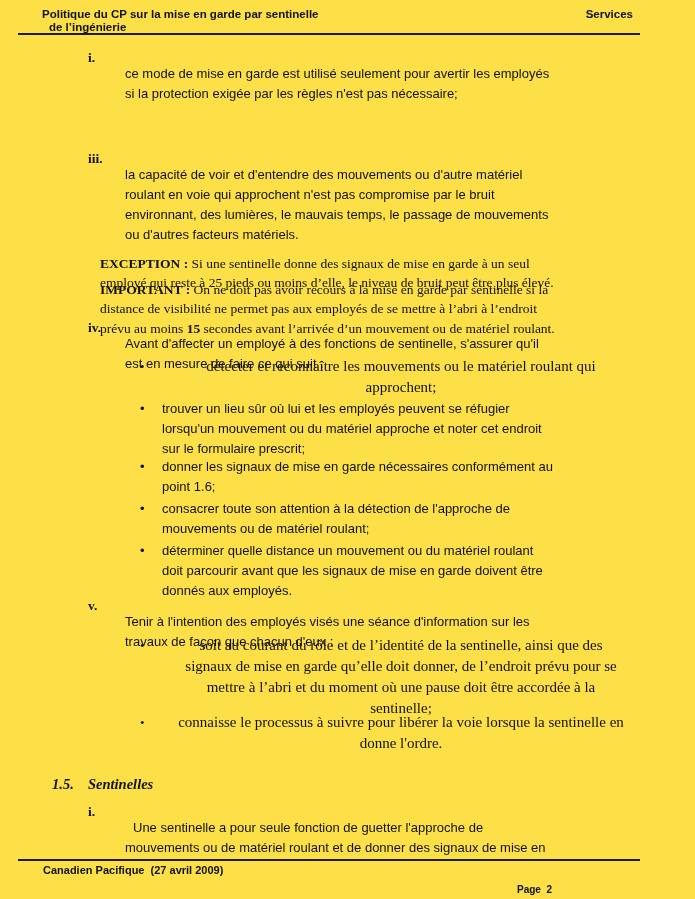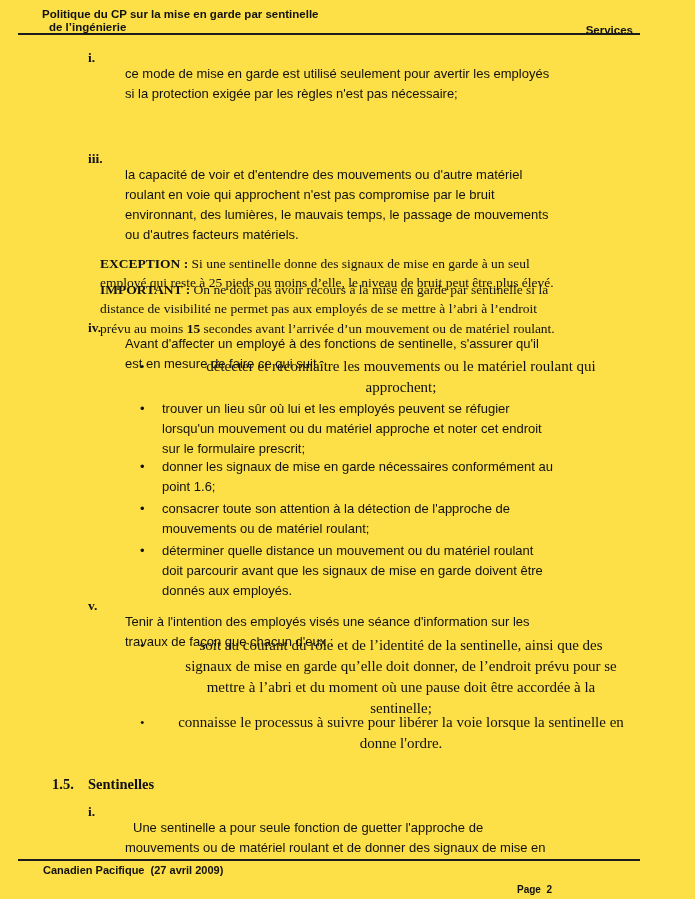--- a/index.html
+++ b/index.html
@@ -7,21 +7,21 @@
     position:relative;
     width:695px; height:899px;
     background:#fde047;
     color:#111;
     font-family:"Liberation Sans", sans-serif;
     overflow:hidden;
   }
   
   .hdr-left { position:absolute; left:42px; top:8px; font-size:11.5px; font-weight:bold; line-height:13px; }
   .hdr-left .l2 { padding-left:7px; }
-  .hdr-right { position:absolute; right:62px; top:8px; font-size:11.5px; font-weight:bold;margin-top:16px; }
+  .hdr-right { position:absolute; right:62px; top:8px; font-size:11.5px; font-weight:bold; }
   .rule { position:absolute; left:18px; width:622px; height:2px; background:#1c1c1c; }
   .rule.top { top:33px; }
   .rule.bottom { top:859px; }
 
   
   .row { position:absolute; left:88px; display:flex; }
   .num {
     flex:none; width:37px;
     font-family:"Liberation Serif", serif;
     font-weight:bold; font-size:13.5px; line-height:20px;
@@ -50,21 +50,21 @@
   .brow.serif .bullet { font-family:"Liberation Serif", serif; line-height:21px; }
   .brow.serif .btxt {
     font-family:"Liberation Serif", serif;
     font-size:15px; line-height:21px; width:478px;text-align:center;
   }
 
   
   .heading {
     position:absolute; left:52px; top:776px; display:flex;
     font-family:"Liberation Serif", serif;
-    font-weight:bold; font-size:14.5px;
+    font-weight:bold; font-size:14.5px;font-style:italic;
   }
   .heading .hnum { flex:none; width:36px; }
 
   
   .ftr-left { position:absolute; left:43px; top:864px; font-size:11px; font-weight:bold; white-space:pre-wrap; }
   .ftr-page { position:absolute; left:517px; top:884px; font-size:10px; font-weight:bold; white-space:pre-wrap; }
 </style>
 </head>
 <body>
 

